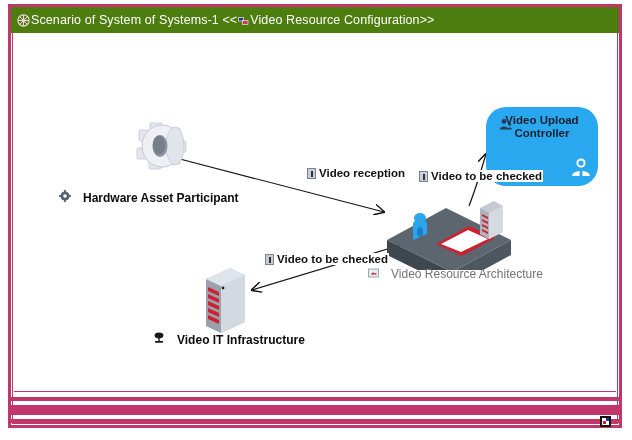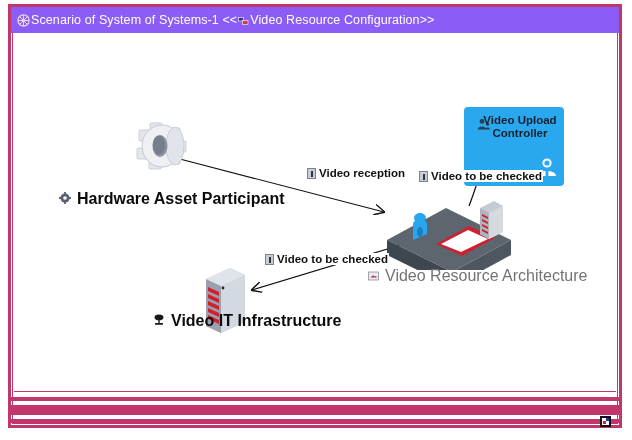--- a/index.html
+++ b/index.html
@@ -30,21 +30,21 @@
     border: 1px solid #c2376b;
     box-sizing: border-box;
     pointer-events: none;
   }
 
   
   .titlebar {
     position: absolute;
     left: 11px; top: 7px;
     width: 608px; height: 26px;
-    background: #8b5cf6;
+    background: #4d7c0f;
     box-sizing: border-box;
     display: flex;
     align-items: center;
     padding-left: 6px;
     overflow: hidden;
   }
   .title-text {
     color: #ffffff;
     font-size: 12.5px;
     font-weight: 400;
@@ -92,24 +92,24 @@
   }
   .resize-handle .q1 { background: #d02020; left: 1px; top: 3px; }
   .resize-handle .q2 { background: #2030c0; left: 4px; top: 0px; }
 
   
   .node { position: absolute; }
 
   
   .vuc-box {
     position: absolute;
-    left: 450px; top: 71px;
-    width: 100px; height: 79px;
+    left: 472px; top: 71px;
+    width: 112px; height: 79px;
     background: #29a8f0;
-    border-radius: 4px;
+    border-radius: 20px;
   }
   .vuc-title {
     position: absolute;
     left: 0; top: 7px;
     width: 112px;
     text-align: center;
     font-size: 11.5px;
     font-weight: bold;
     color: #15202b;
     line-height: 13px;
@@ -121,26 +121,26 @@
     left: 13px; top: 10px;
   }
   .vuc-corner-icon {
     position: absolute;
     right: 6px; bottom: 5px;
   }
 
   
   .caption {
     position: absolute;
-    font-size: 16px;
+    font-size: 12px;
     color: #0b0b0b;
     white-space: nowrap;
     display: flex;
-    align-items: flex-start;
-    gap: 6px;
+    align-items: center;
+    gap: 12px;
   }
   .caption.bold { font-weight: bold; }
   .caption.plain { font-weight: normal; color: #737373; }
 
   
   .edge-label {
     position: absolute;
     font-size: 11.5px;
     font-weight: bold;
     color: #111111;
@@ -319,21 +319,21 @@
         <g fill="#cf2030">
           <polygon points="8,21 19,26 19,30 8,25"></polygon>
           <polygon points="8,28 19,33 19,37 8,32"></polygon>
           <polygon points="8,35 19,40 19,44 8,39"></polygon>
           <polygon points="8,42 19,47 19,51 8,46"></polygon>
           <polygon points="8,49 19,54 19,58 8,53"></polygon>
         </g>
         <circle cx="23" cy="22" r="1.4" fill="#1d2126"></circle>
       </svg>
     </div>
-    <div class="caption bold" style="left:139px; top:276px;">
+    <div class="caption bold" style="left:139px; top:296px;">
       <span>
         <svg width="12" height="12" viewBox="0 0 12 12">
           <ellipse cx="6" cy="3.4" rx="4.4" ry="2.8" fill="#15191e"></ellipse>
           <rect x="5.3" y="5.4" width="1.4" height="3.6" fill="#15191e"></rect>
           <rect x="2" y="9" width="8" height="1.8" rx="0.6" fill="#15191e"></rect>
         </svg>
       </span>
       <span>Video IT Infrastructure</span>
     </div>
 

